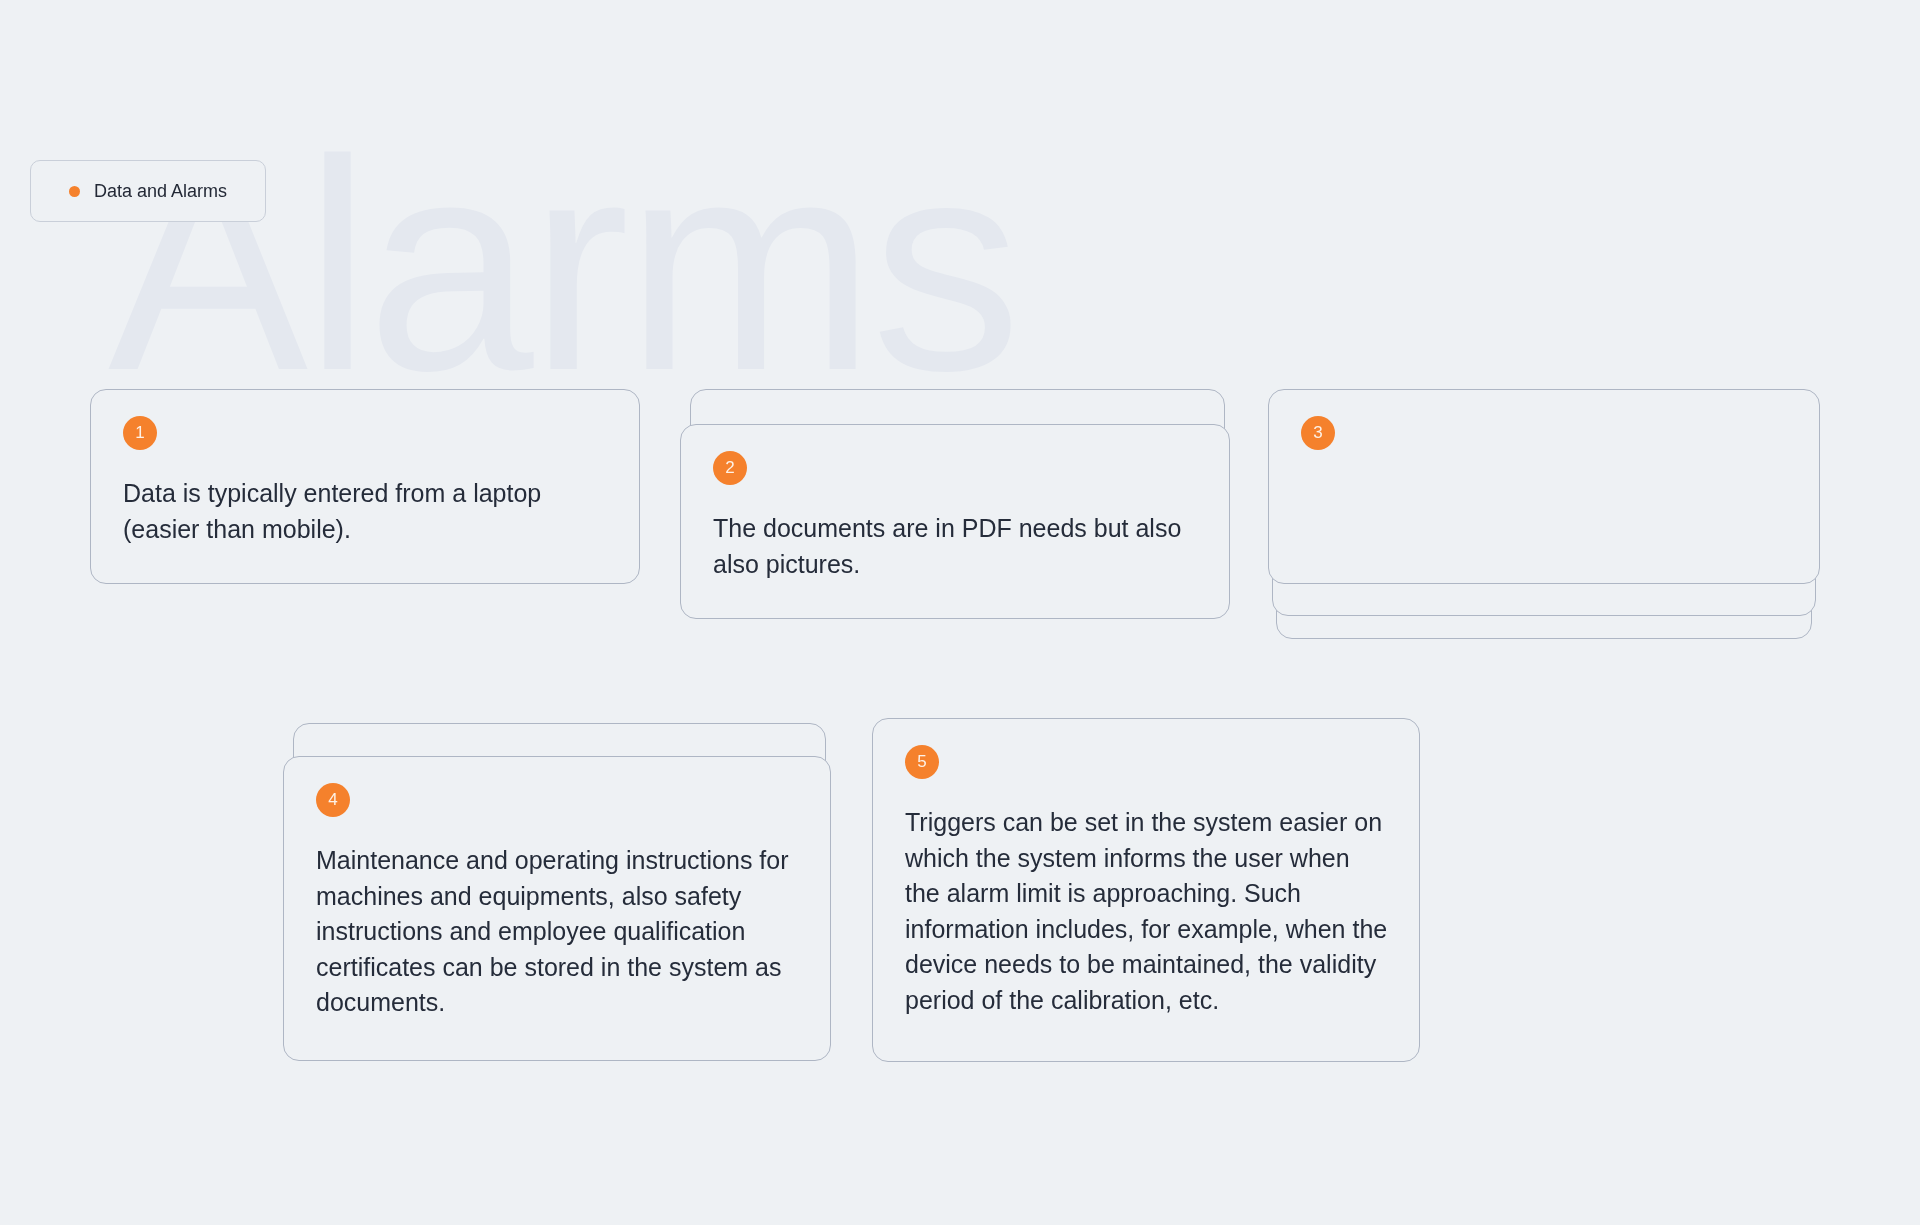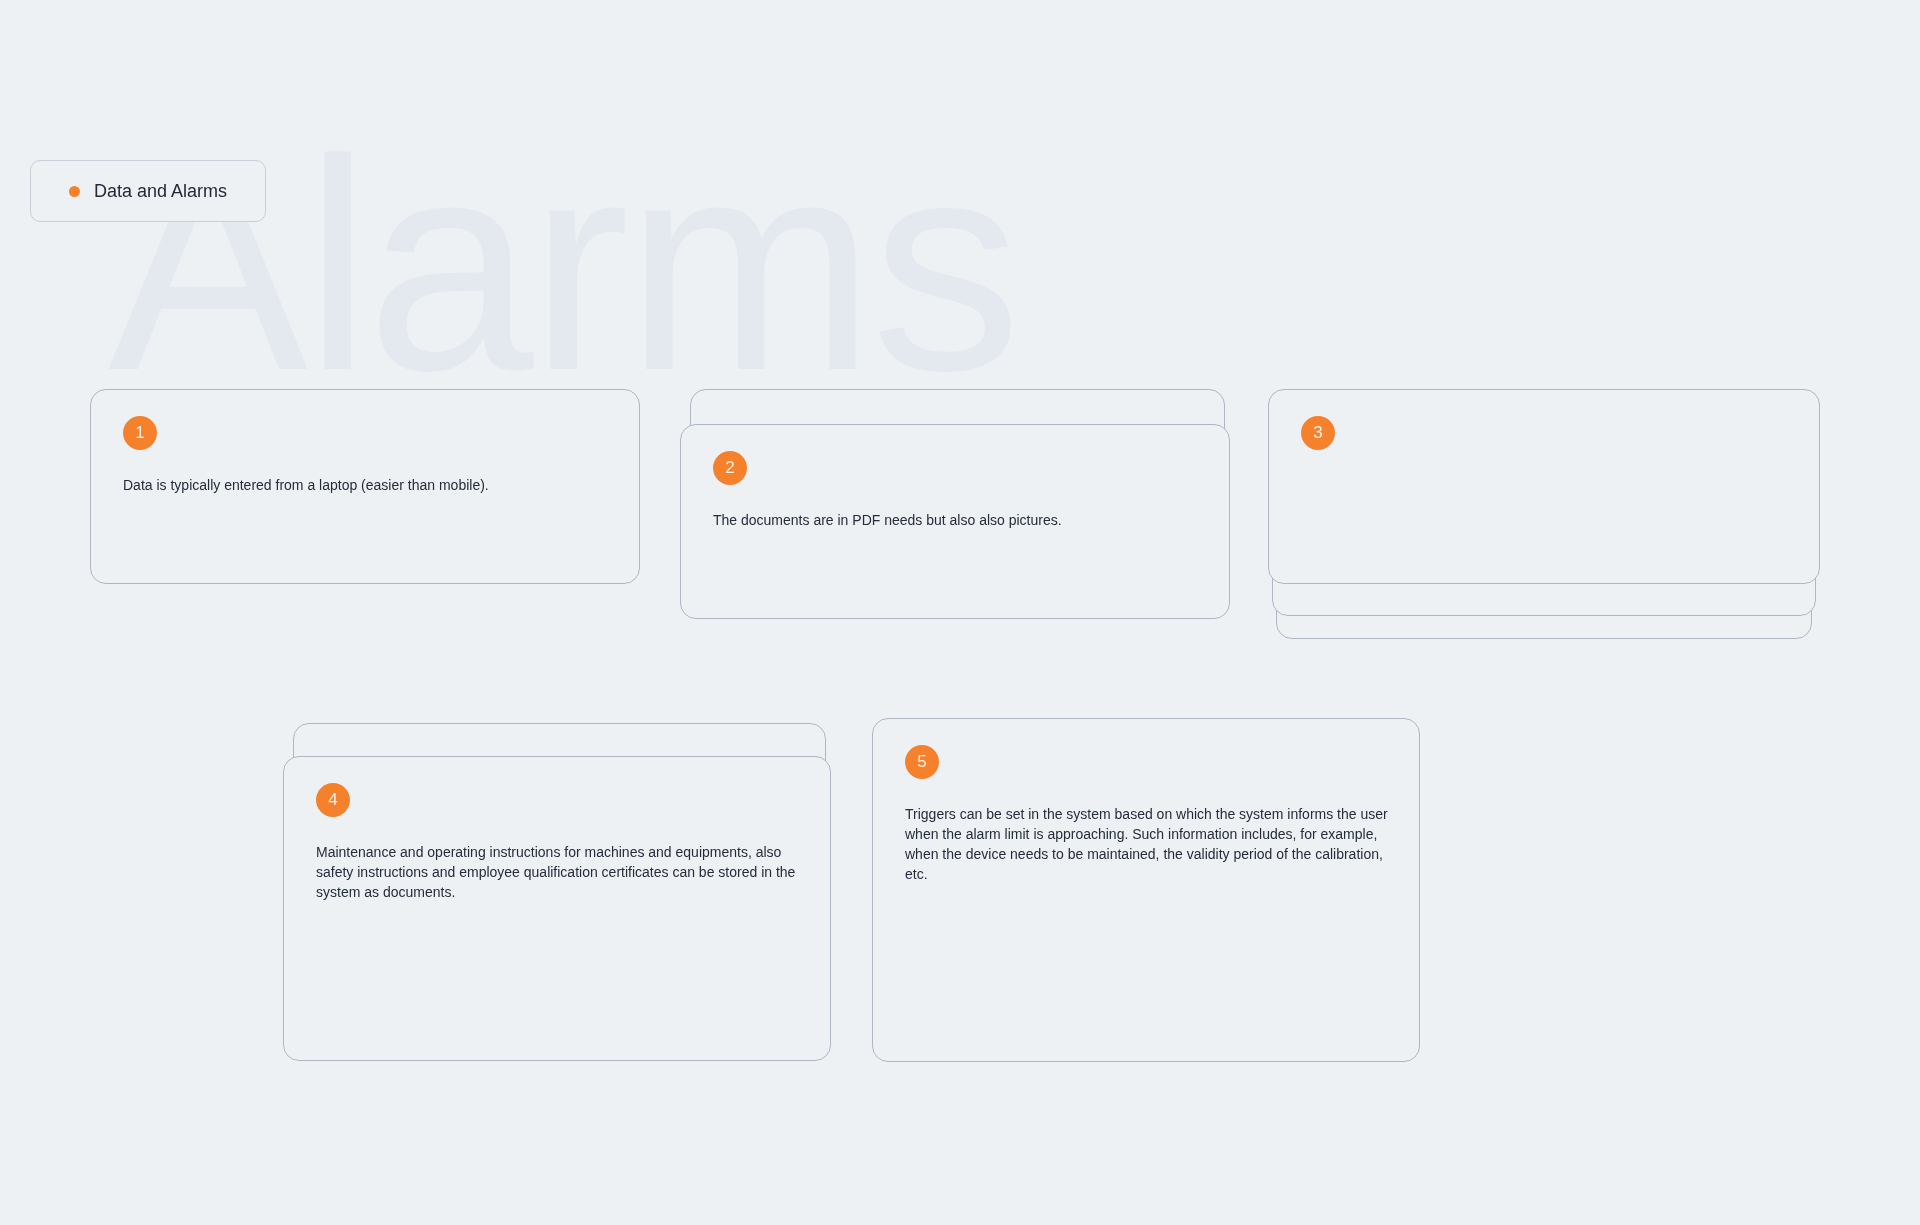--- a/index.html
+++ b/index.html
@@ -91,21 +91,21 @@
     border-radius: 50%;
     background: #f5812c;
     color: #fdf1e6;
     font-size: 17px;
     display: flex;
     align-items: center;
     justify-content: center;
     margin-bottom: 26px;
   }
   .card-text {
-    font-size: 14px;
+    font-size: 25px;
     line-height: 1.42;
     color: #252c3a;
   }
 
   
   #stack-1 { left: 90px;  top: 389px; width: 550px; height: 195px; }
   #stack-1 .card { left: 0; top: 0; width: 550px; height: 195px; }
 
   
   #stack-2 { left: 680px; top: 389px; width: 550px; height: 230px; }
@@ -166,15 +166,15 @@
   <div class="ghost ghost-a"></div>
   <div class="card">
     <div class="badge">4</div>
     <div class="card-text">Maintenance and operating instructions for machines and equipments, also safety instructions and employee qualification certificates can be stored in the system as documents.</div>
   </div>
 </div>
 
 <div class="card-stack" id="stack-5">
   <div class="card">
     <div class="badge">5</div>
-    <div class="card-text">Triggers can be set in the system based on which the system informs the user when the alarm limit is approaching. Such information includes, for example, when the device needs to be maintained, the validity period of the calibration, etc.</div>
+    <div class="card-text">Triggers can be set in the system easier on which the system informs the user when the alarm limit is approaching. Such information includes, for example, when the device needs to be maintained, the validity period of the calibration, etc.</div>
   </div>
 </div>
 
 </body></html>

